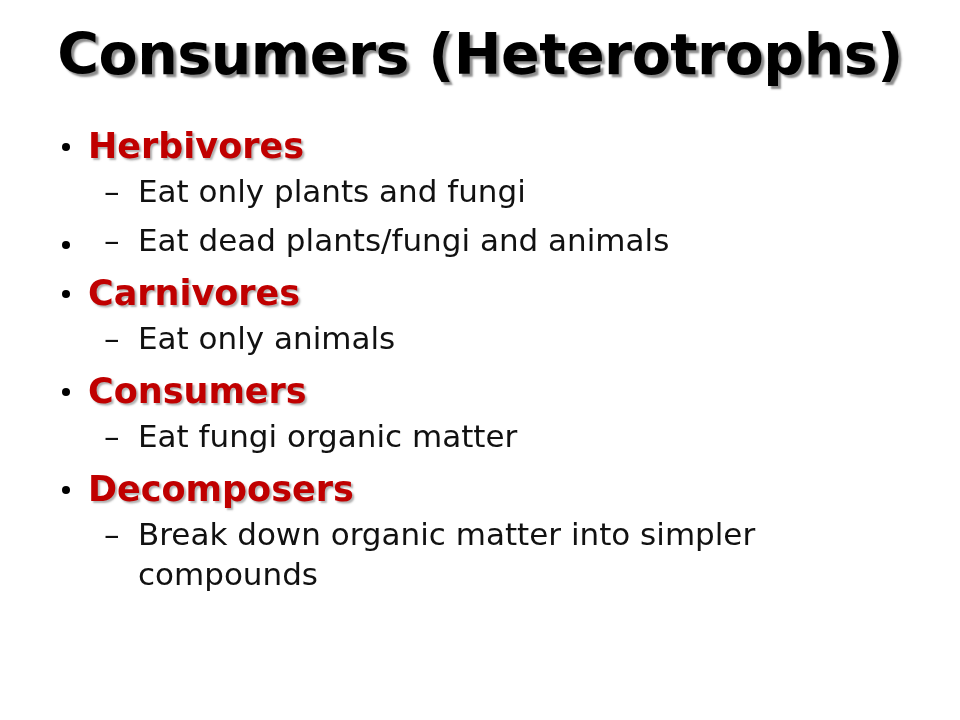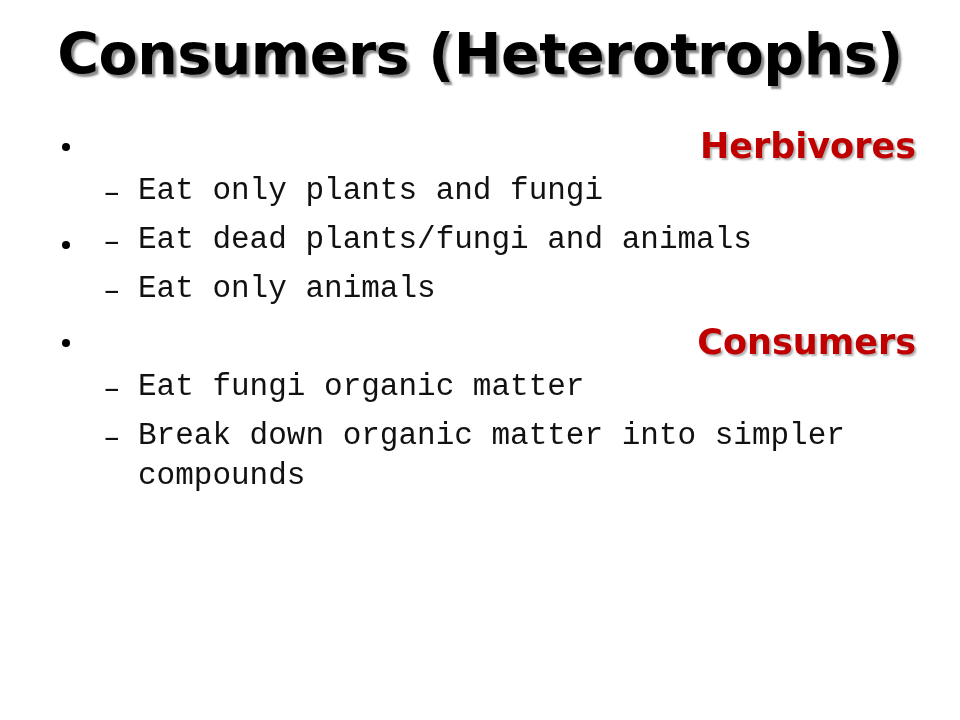--- a/index.html
+++ b/index.html
@@ -57,21 +57,20 @@
   .lvl1 {
     position: relative;
     padding-left: 32px;
     font-family: "DejaVu Sans", sans-serif;
     font-weight: bold;
     font-size: 35px;
     line-height: 48px;
     color: #C00000;
     text-shadow: 2px 2px 2px rgba(150,150,150,0.75);
     white-space: nowrap;
-    text-align: right;
   }
   .lvl1 .dot {
     position: absolute;
     left: 6px;
     top: 21px;
     width: 8px;
     height: 8px;
     border-radius: 50%;
     background: #000000;
     text-shadow: none;
@@ -91,21 +90,20 @@
   .lvl2 .dash {
     position: absolute;
     left: 48px;
     top: 0;
     font-size: 31px;
     line-height: 40px;
     color: #111111;
   }
   .lvl2 .txt {
     display: block;
-    font-family: Liberation Mono, monospace;
   }
 
   
   .group + .group {
     margin-top: 9px;
   }
   .lvl1 + .lvl2 {
     margin-top: 1px;
   }
 </style>
@@ -133,38 +131,46 @@
       <div class="lvl1">
         <span class="dot"></span>
       </div>
       <div class="lvl2">
         <span class="dash">–</span>
         <span class="txt">Eat dead plants/fungi and animals</span>
       </div>
     </div>
 
     <div class="group">
+      <div class="lvl1">
+        <span class="dot"></span>
+        <span>Carnivores</span>
+      </div>
       <div class="lvl2">
         <span class="dash">–</span>
         <span class="txt">Eat only animals</span>
       </div>
     </div>
 
     <div class="group">
       <div class="lvl1">
         <span class="dot"></span>
         <span>Consumers</span>
       </div>
       <div class="lvl2">
         <span class="dash">–</span>
         <span class="txt">Eat fungi organic matter</span>
       </div>
     </div>
 
     <div class="group">
+      <div class="lvl1">
+        <span class="dot"></span>
+        <span>Decomposers</span>
+      </div>
       <div class="lvl2">
         <span class="dash">–</span>
         <span class="txt">Break down organic matter into simpler compounds</span>
       </div>
     </div>
 
   </div>
 </div>
 
 </body></html>

